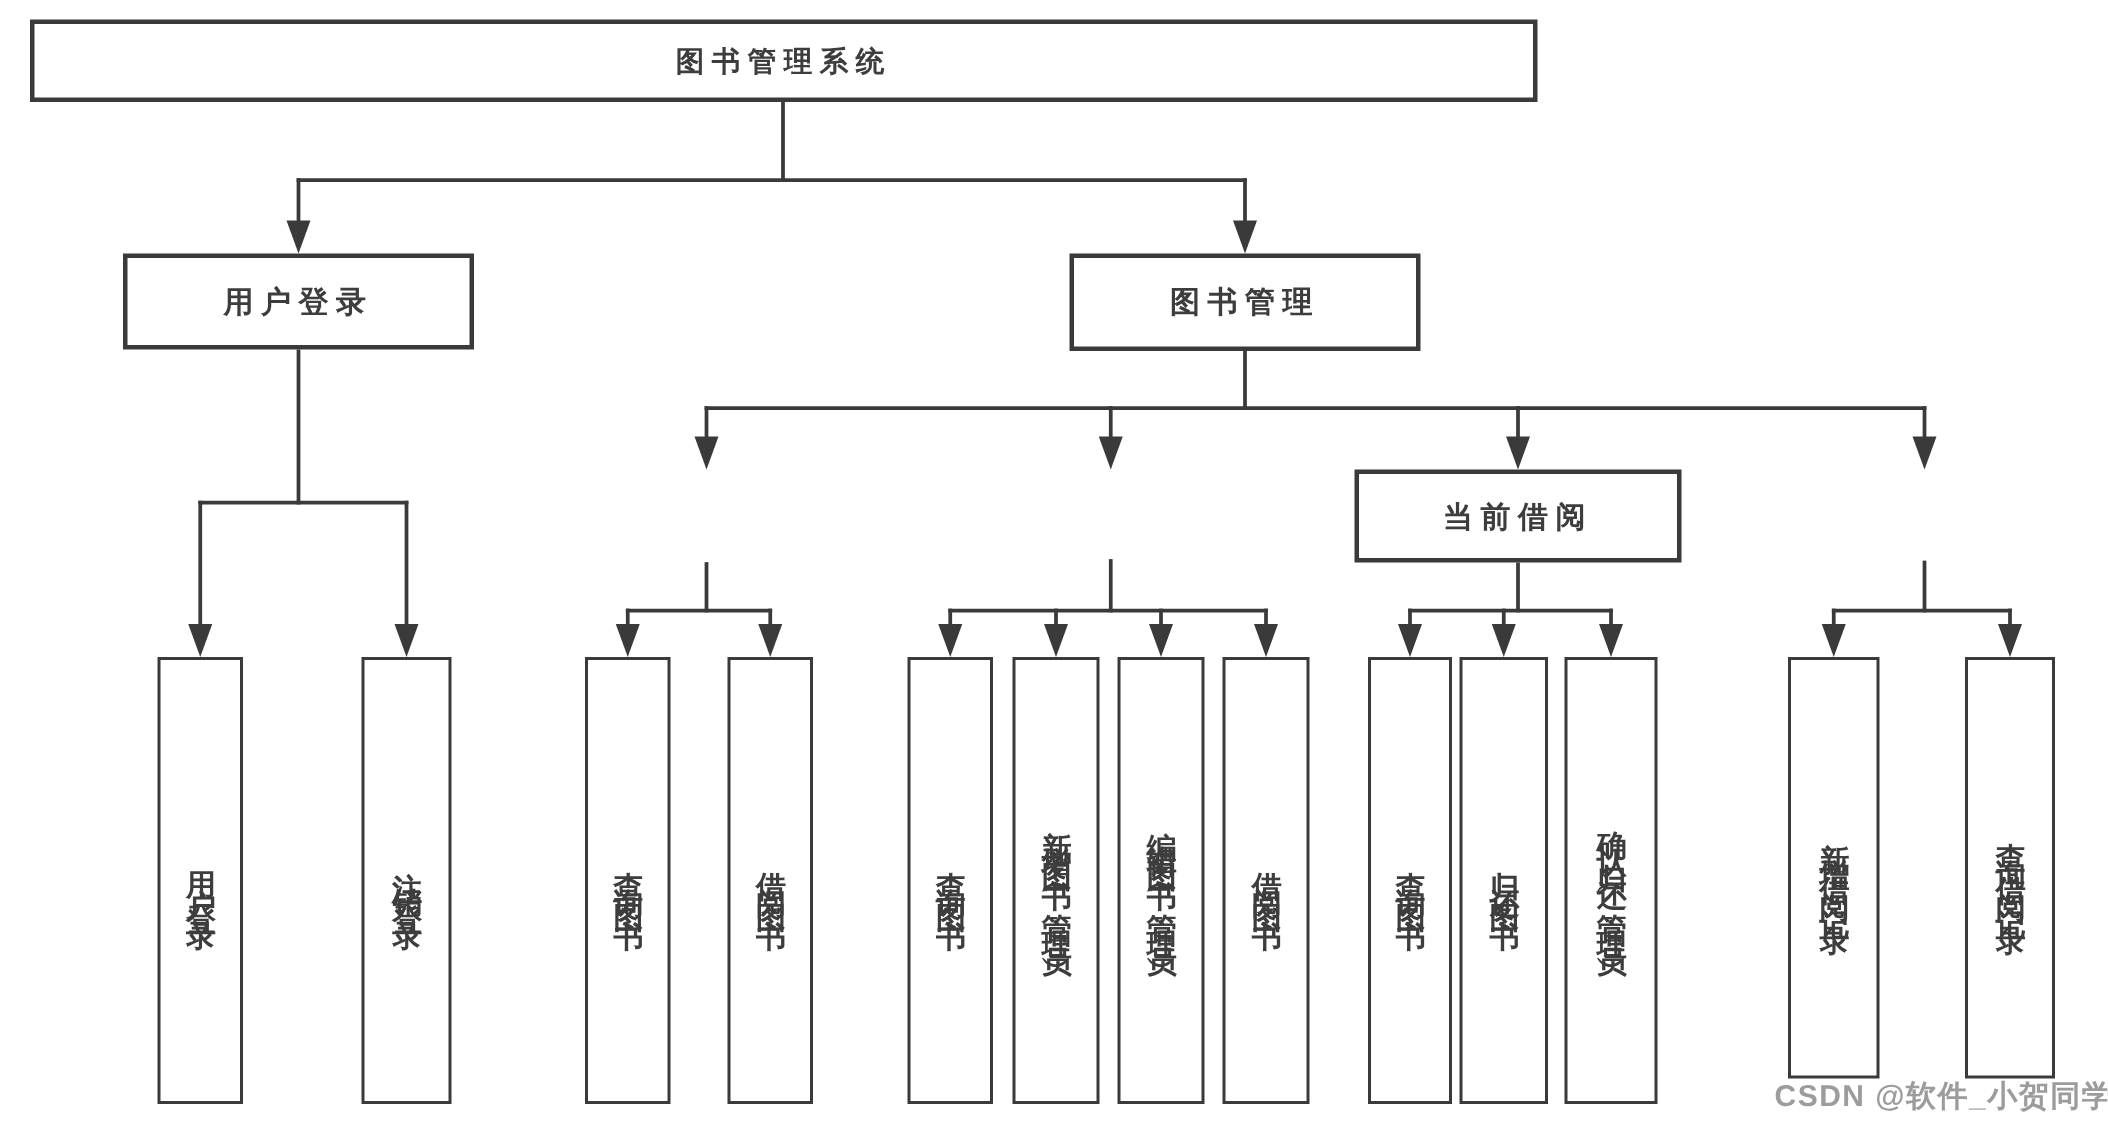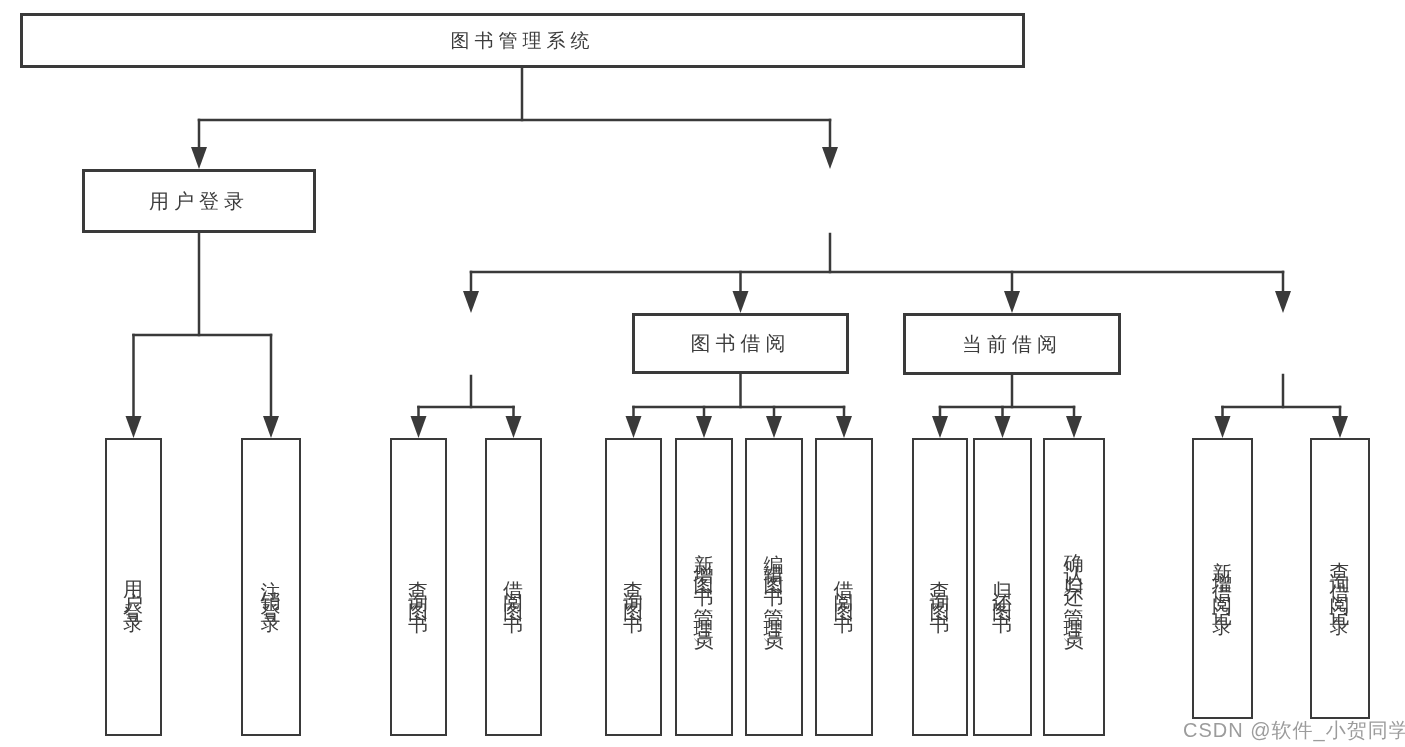--- a/index.html
+++ b/index.html
@@ -2,20 +2,21 @@
 <html><head>
 <meta charset="utf-8">
 <style>
   html,body{margin:0;padding:0;background:#ffffff;}
   .canvas{
     position:relative;
     width:1405px;height:747px;
     background:#ffffff;
     font-family:"Liberation Sans", sans-serif;
     overflow:hidden;
+    font-weight:bold;
   }
   .connectors{position:absolute;left:0;top:0;z-index:0;}
   .box{
     position:absolute;
     box-sizing:border-box;
     background:#ffffff;
     border:3px solid #3a3a3a;
     display:flex;
     align-items:center;
     justify-content:center;
@@ -119,24 +120,24 @@
     </g>
   </svg>
 
   <div class="box root-box" style="left:20px;top:13px;width:1005px;height:55px">
     <span class="htext">图书管理系统</span>
   </div>
 
   <div class="box lvl-box" style="left:82px;top:169px;width:234px;height:64px">
     <span class="htext">用户登录</span>
   </div>
+  <div class="box lvl-box" style="left:713px;top:169px;width:234px;height:65px">
+    <span class="htext">图书管理</span>
+  </div>
 
-  <div class="box lvl-box" style="left:632px;top:313px;width:217px;height:61px">
-    <span class="htext">图书借阅</span>
-  </div>
   <div class="box lvl-box" style="left:903px;top:313px;width:218px;height:62px">
     <span class="htext">当前借阅</span>
   </div>
 
   <div class="box leaf" style="left:105px;top:438px;width:57px;height:298px">
     <span class="vtext">用户登录</span>
   </div>
   <div class="box leaf" style="left:241px;top:438px;width:60px;height:298px">
     <span class="vtext">注销登录</span>
   </div>

